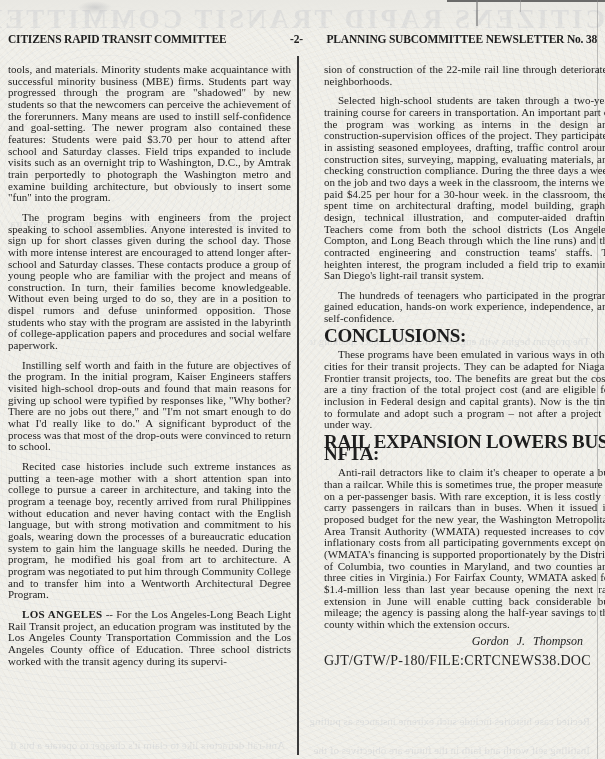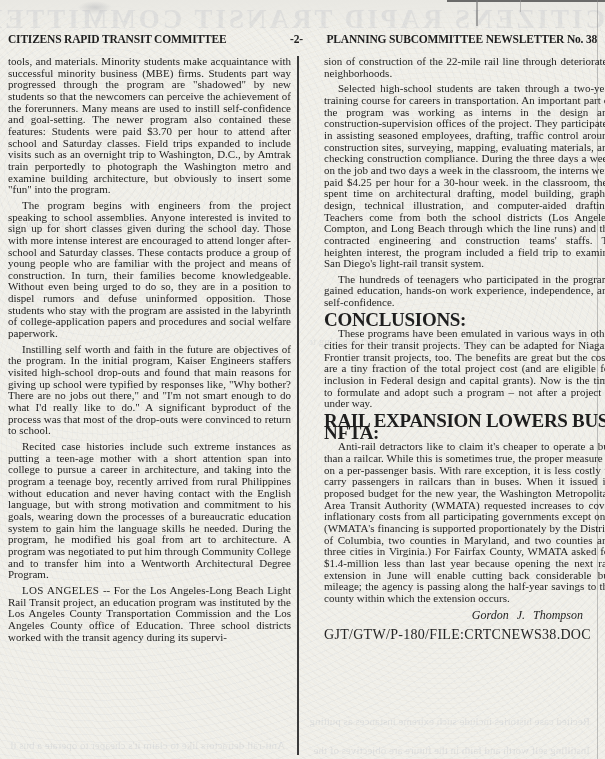--- a/index.html
+++ b/index.html
@@ -35,23 +35,23 @@
     position: absolute; top: 56px;
     font-size: 11px; line-height: 11.65px;
     text-align: justify;
   }
   .col-left  { left: 8px;   width: 283px; }
   .col-right { left: 324px; width: 289px; }
   .divider {
     position: absolute; left: 297px; top: 56px;
     width: 1.5px; height: 699px; background: #3b3b3b;
   }
-  .col p { margin: 0 0 4px 0; text-indent: 14px; }
+  .col p { margin: 8px 0 4px 0; text-indent: 14px; }
   .col p.noindent { text-indent: 0; }
-  .lead-bold { font-weight: normal; letter-spacing: 0.3px; }
+  .lead-bold { font-weight: bold; letter-spacing: 0.3px; }
   .section-heading {
     font-weight: bold; font-size: 19px; letter-spacing: -0.3px;
     margin: 5px 0 3px 0; text-indent: 0; text-align: left;
   }
   .signature {
     font-style: italic; text-align: right; padding-right: 30px;
     font-size: 12px; margin-top: 5px; word-spacing: 5px;
   }
   .doc-code {
     font-weight: normal; font-size: 14px; letter-spacing: 0.3px;

